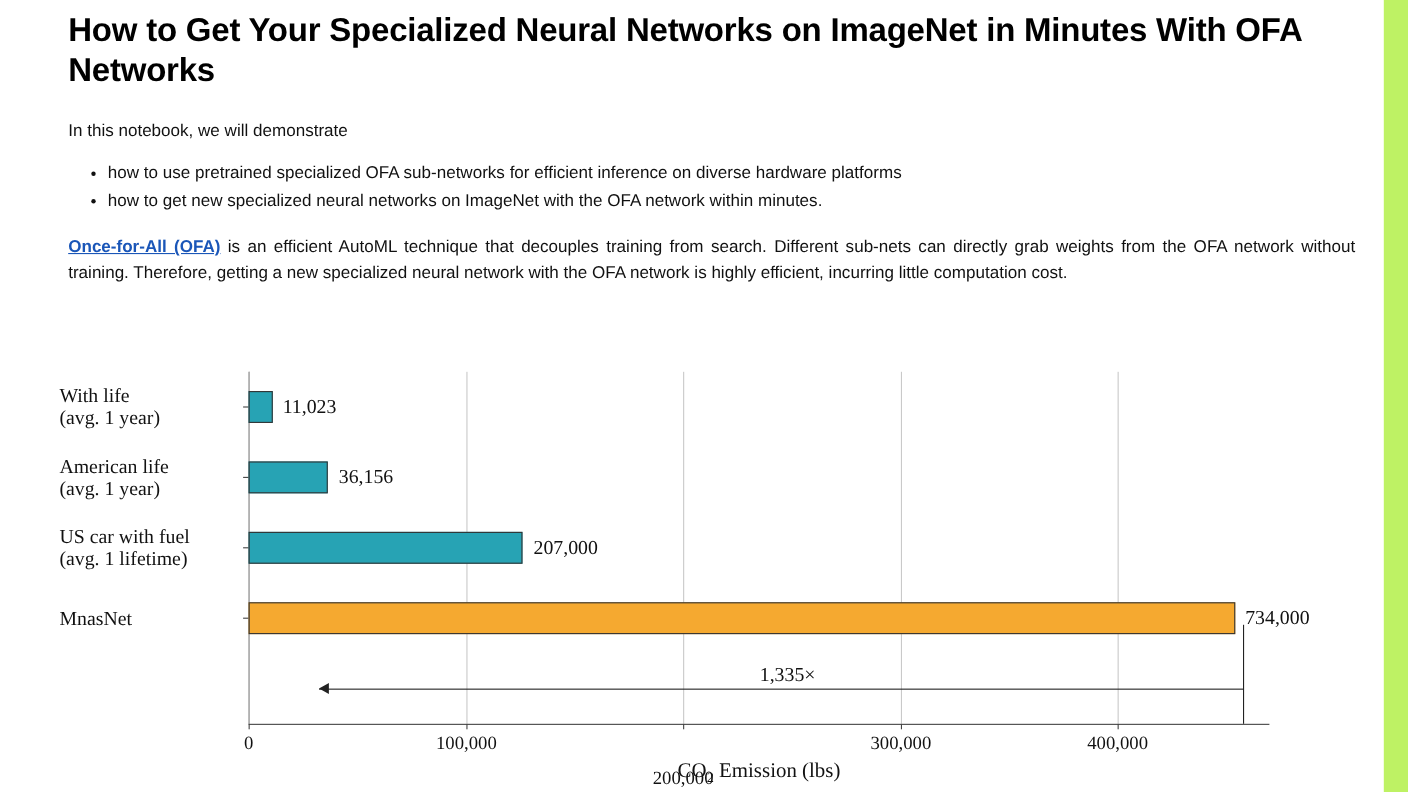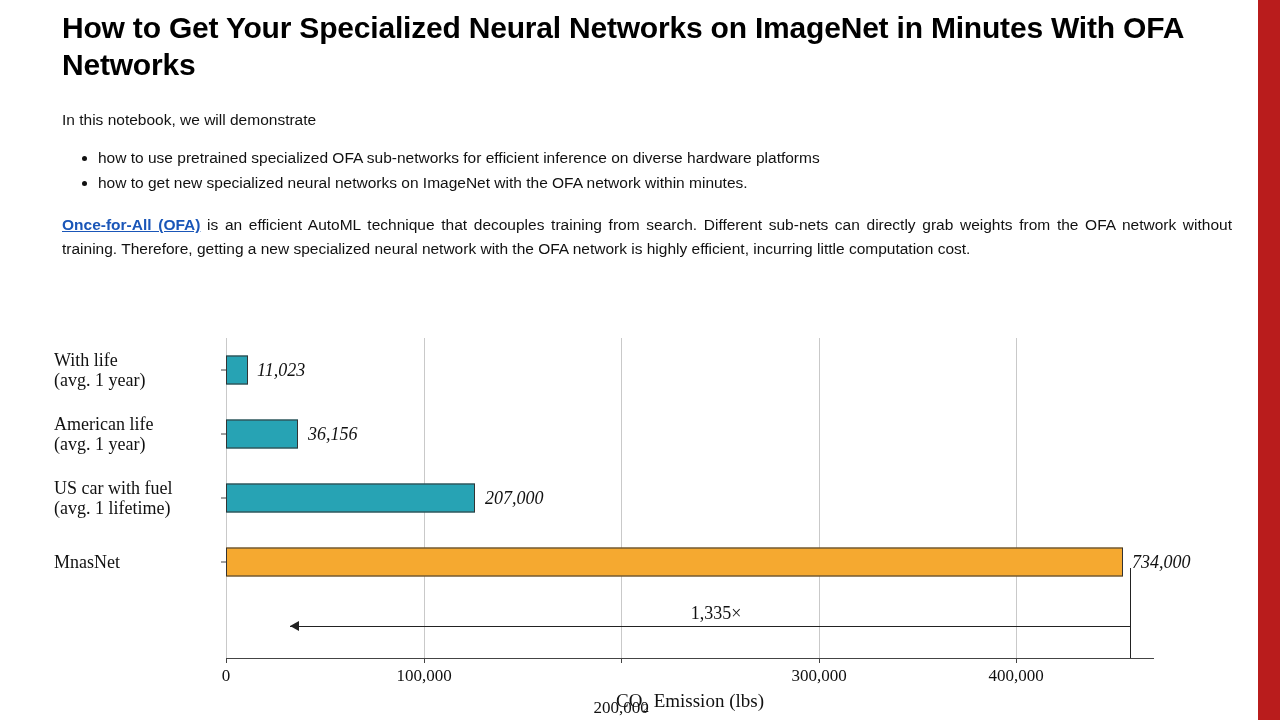--- a/index.html
+++ b/index.html
@@ -4,21 +4,21 @@
 <style>
   html, body {
     margin: 0;
     padding: 0;
     background: #000000;
   }
   #page {
     position: relative;
     width: 1280px;
     height: 720px;
-    background: #b91c1c;
+    background: #bef264;
     overflow: hidden;
     font-family: "Liberation Sans", sans-serif;
   }
   #sheet {
     position: absolute;
     left: 0;
     top: 0;
     width: 1258px;
     height: 720px;
     background: #ffffff;
@@ -133,21 +133,20 @@
     border: 1px solid #333333;
     box-sizing: border-box;
   }
   .bar-value {
     position: absolute;
     top: 50%;
     transform: translateY(-50%);
     font-size: 18px;
     color: #111111;
     white-space: nowrap;
-    font-style: italic;
   }
   .ylabel {
     position: absolute;
     right: 100%;
     top: 50%;
     transform: translateY(-50%);
     margin-right: 12px;
     text-align: left;
     font-size: 18px;
     color: #111111;

